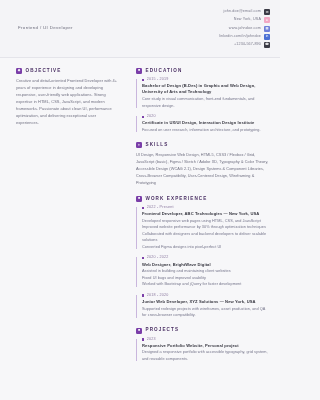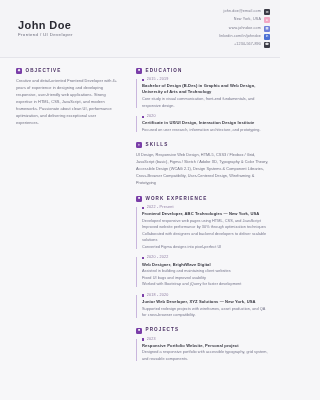--- a/index.html
+++ b/index.html
@@ -86,21 +86,20 @@
     font-size:3.85px;line-height:1.8;color:#6f6f80;letter-spacing:.05px;
   }
 </style>
 </head>
 <body>
 
 <div class="page">
 
   <div class="header">
     <div class="id-block">
-      <div class="name">John Doe</div>
       <div class="role">Frontend / UI Developer</div>
     </div>
     <div class="contacts">
       <div class="crow">
         <span class="ctext">john.doe@email.com</span>
         <span class="cicon" style="background:#3b3b46">✉</span>
       </div>
       <div class="crow">
         <span class="ctext">New York, USA</span>
         <span class="cicon" style="background:#f2a8c4">●</span>

